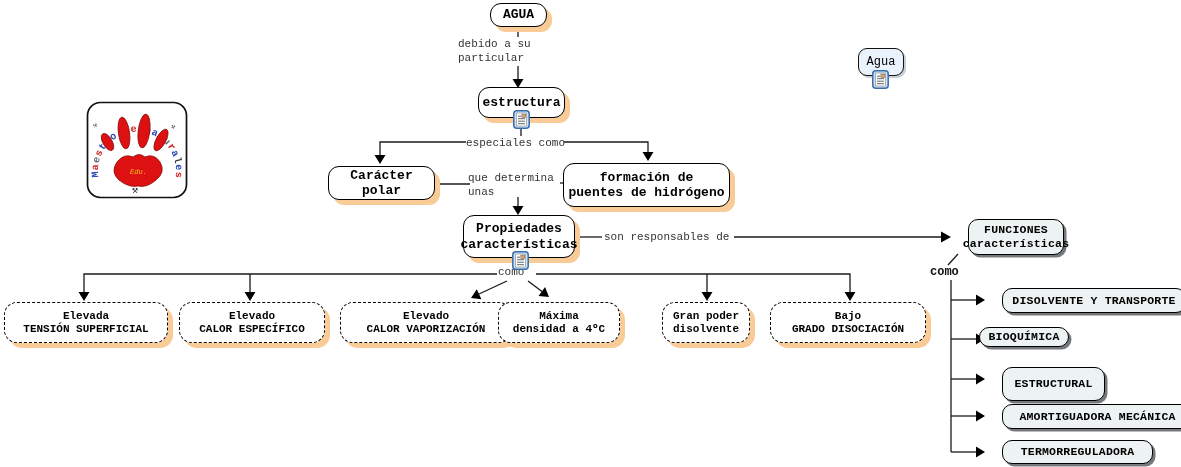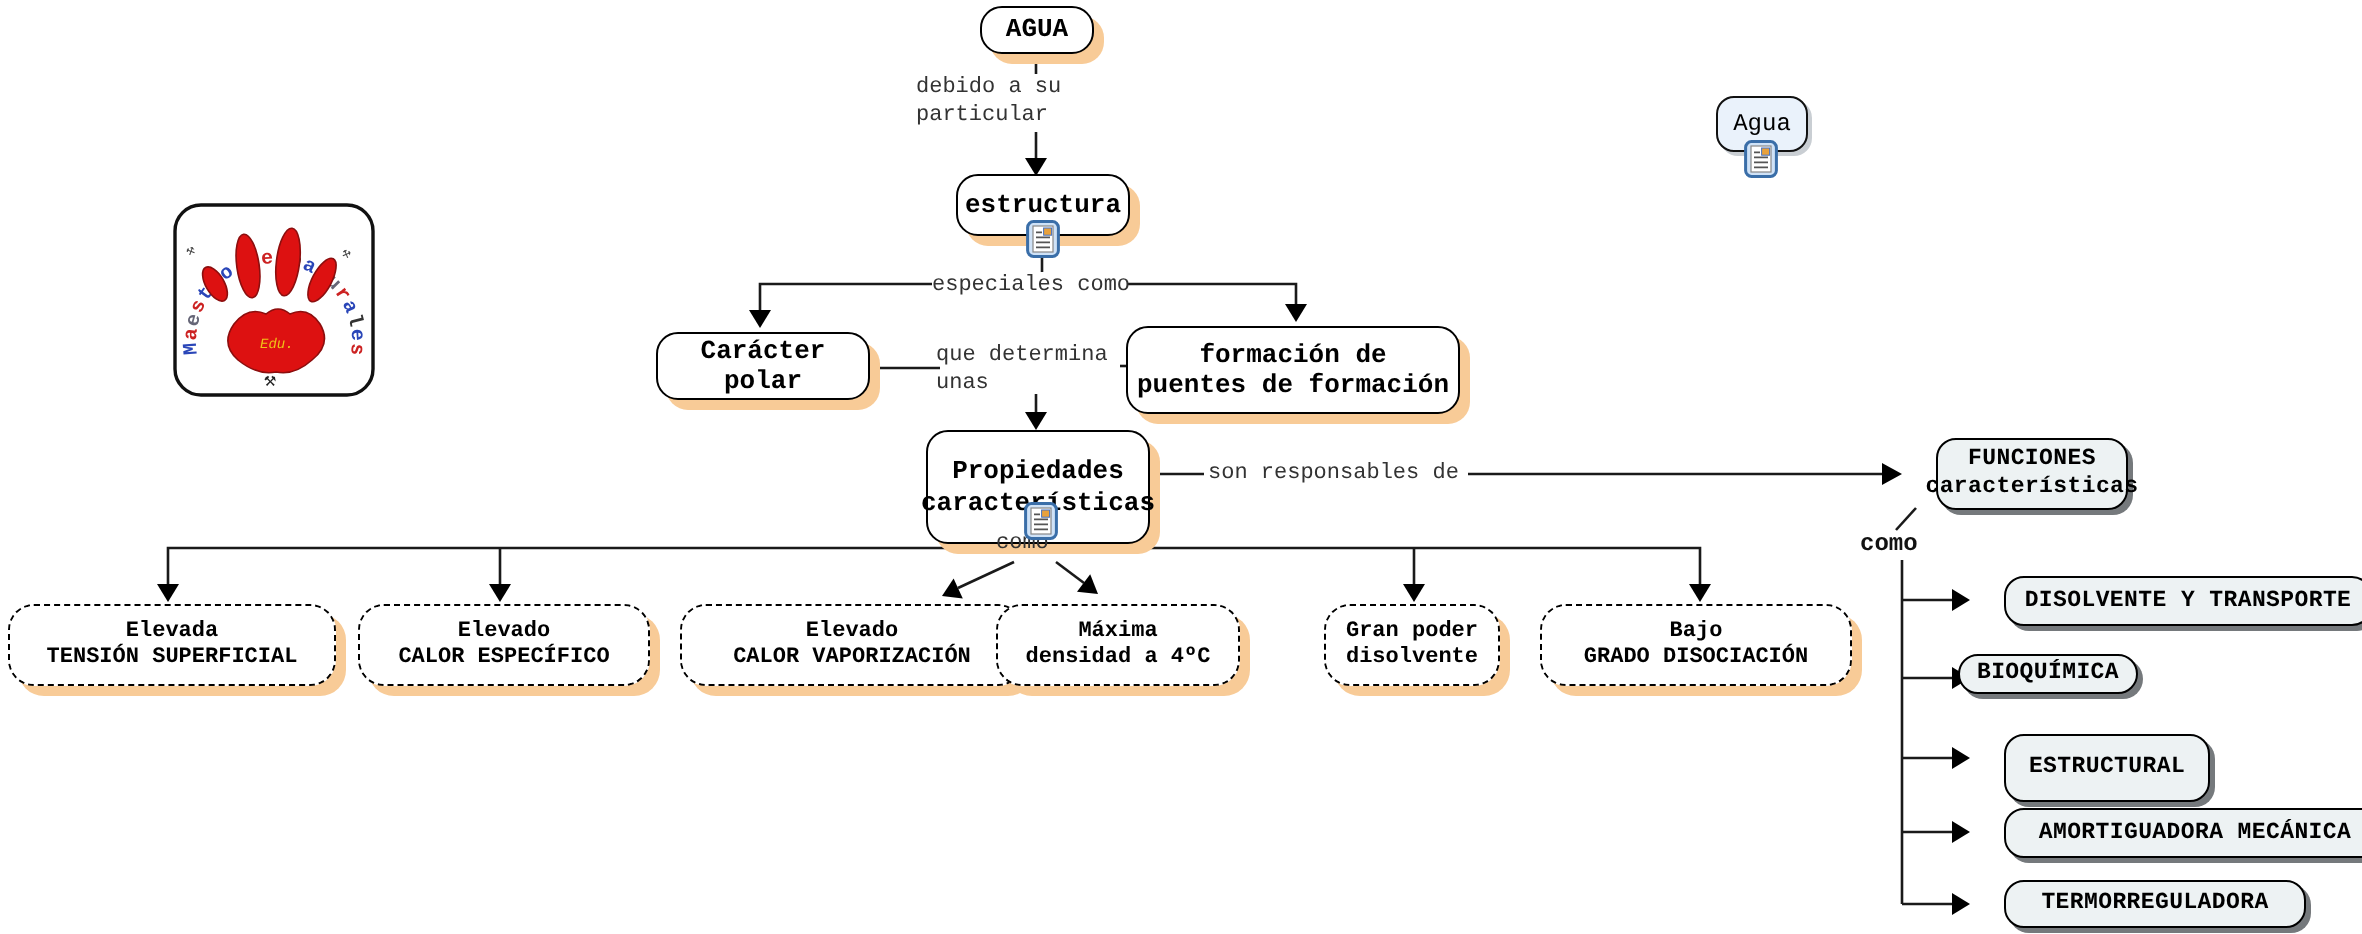--- a/index.html
+++ b/index.html
@@ -105,24 +105,24 @@
   <div class="concept" style="left:328px;top:166px;width:107px;height:34px">
     <span>Carácter polar</span>
   </div>
 
   <div class="concept" style="left:478px;top:87px;width:87px;height:31px">
     <span>estructura</span>
   </div>
 
   <div class="concept" style="left:563px;top:163px;width:167px;height:44px">
     <span>formación de</span>
-    <span>puentes de formación</span>
-  </div>
-
-  <div class="concept" style="left:463px;top:215px;width:112px;height:57px">
+    <span>puentes de hidrógeno</span>
+  </div>
+
+  <div class="concept" style="left:463px;top:215px;width:112px;height:43px">
     <span>Propiedades</span>
     <span>características</span>
   </div>
 
   <div class="concept dashed" style="left:4px;top:302px;width:164px;height:41px">
     <span>Elevada</span>
     <span>TENSIÓN SUPERFICIAL</span>
   </div>
   <div class="concept dashed" style="left:179px;top:302px;width:146px;height:41px">
     <span>Elevado</span>

